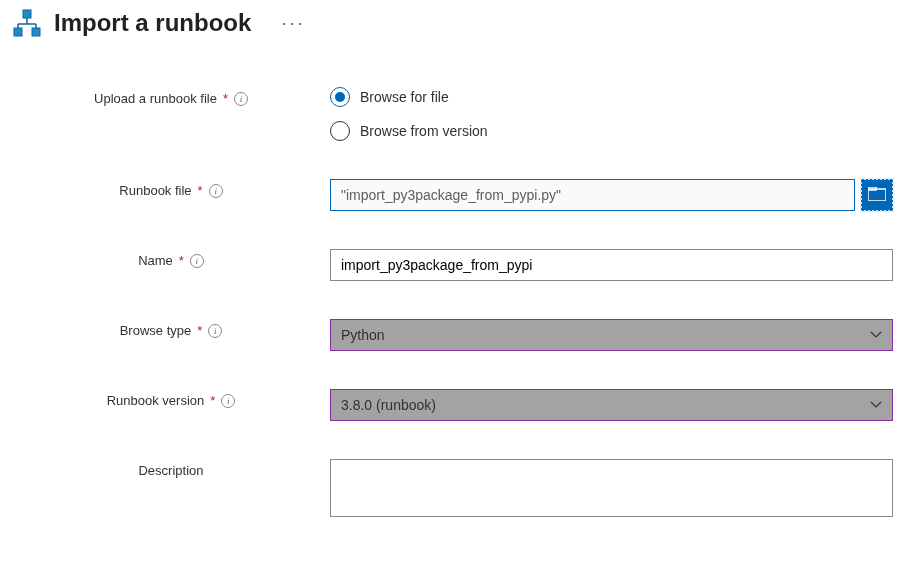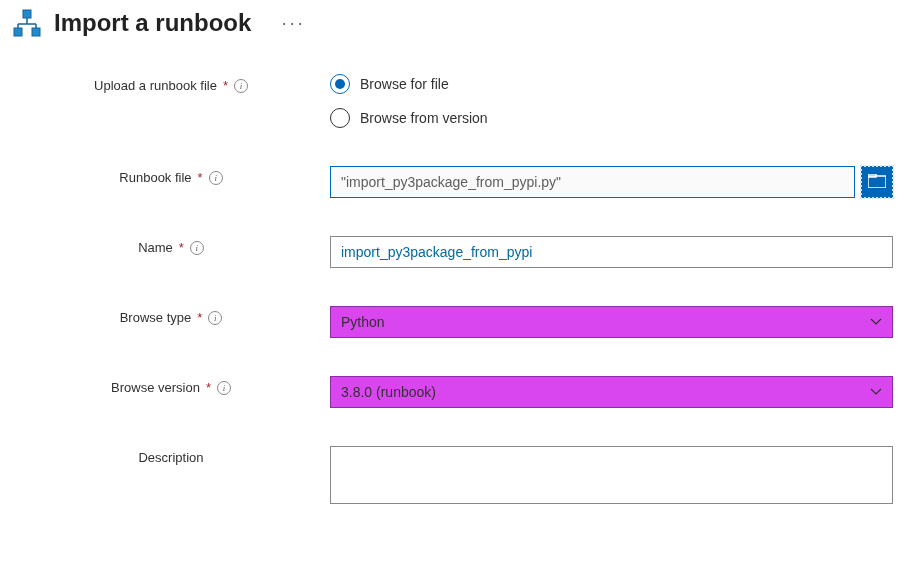--- a/index.html
+++ b/index.html
@@ -12,21 +12,21 @@
     background: #fff;
     width: 905px;
   }
   .page {
     padding: 8px 12px 20px 12px;
   }
   .header {
     display: flex;
     align-items: center;
     gap: 12px;
-    margin-bottom: 36px;
+    margin-bottom: 49px;
     text-align: right;
   }
   .header-icon svg { display:block; }
   .header-title {
     font-size: 24px;
     font-weight: 600;
     color: #222;
   }
   .header-ellipsis {
     font-size: 18px;
@@ -105,32 +105,32 @@
     outline-offset: -1px;
     display:flex; align-items:center; justify-content:center;
     cursor:pointer;
   }
   .text-input {
     width:100%;
     height:32px;
     border:1px solid #8a8886;
     padding:0 10px;
     font-size:14px;
-    color:#0369a1;
+    color:#000000;
     font-family:inherit;
   }
   .select {
     width:100%;
     height:32px;
     border:1px solid #8a2da5;
     display:flex; align-items:center; justify-content:space-between;
     padding:0 10px;
     font-size:14px;
     cursor:pointer;
-    background:#d946ef;
+    background:#a3a3a3;
   }
   .chevron {
     width:12px; height:12px;
     display:inline-flex; align-items:center; justify-content:center;
   }
   .textarea {
     width:100%;
     height:58px;
     border:1px solid #8a8886;
     padding:6px 10px;
@@ -223,21 +223,21 @@
           <svg width="12" height="12" viewBox="0 0 12 12">
               <path d="M1 3 L6 8 L11 3" fill="none" stroke="#323130" stroke-width="1.2"></path>
             </svg>
         </span>
       </div>
     </div>
   </div>
 
   <div class="form-row">
     <div class="label-col">
-      <span>Browse version</span>
+      <span>Runbook version</span>
       <span class="req">*</span>
       <span class="info-icon">i</span>
     </div>
     <div class="control-col">
       <div class="select">
         <span>3.8.0 (runbook)</span>
         <span class="chevron">
           <svg width="12" height="12" viewBox="0 0 12 12">
               <path d="M1 3 L6 8 L11 3" fill="none" stroke="#323130" stroke-width="1.2"></path>
             </svg>

